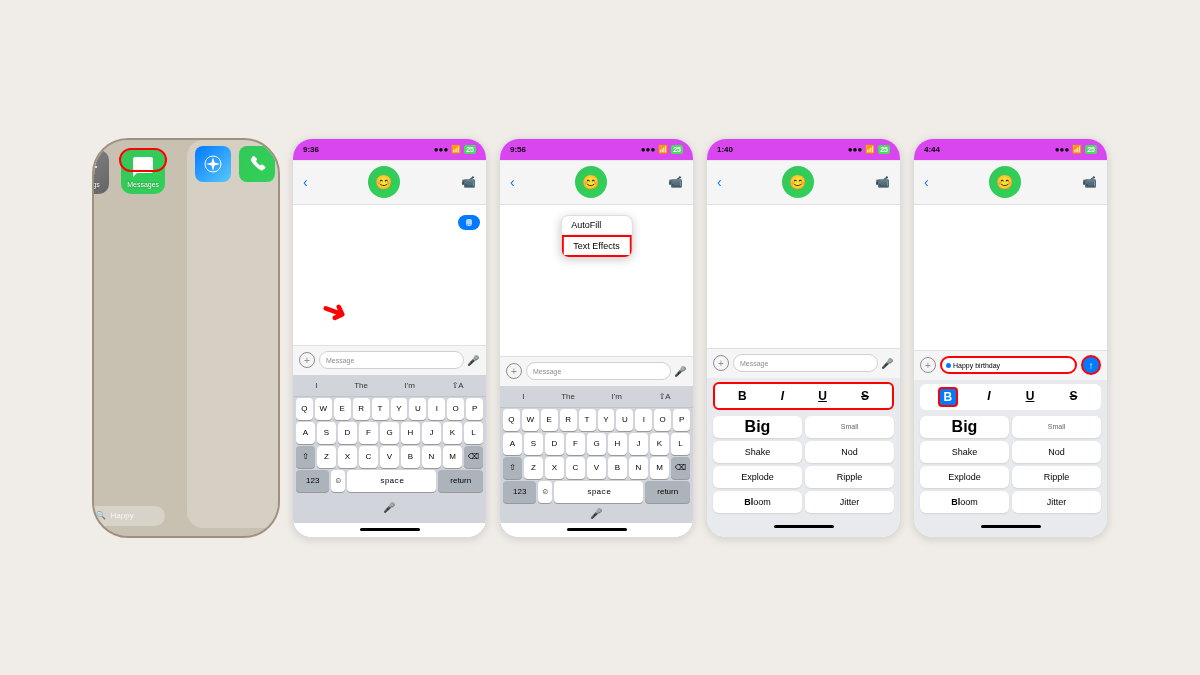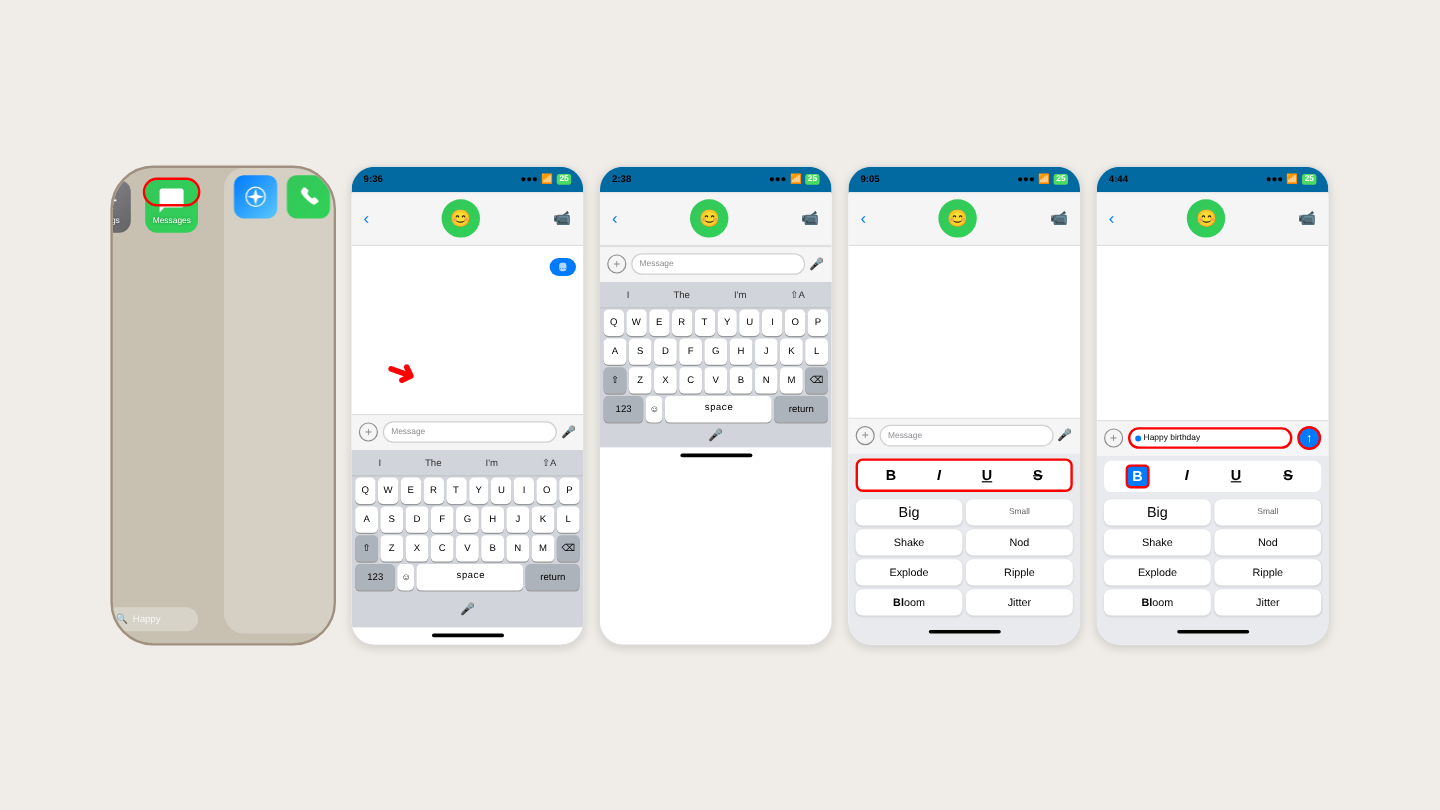--- a/index.html
+++ b/index.html
@@ -131,21 +131,21 @@
       border: 1px solid #ddd;
       overflow: hidden;
       position: relative;
       flex-shrink: 0;
       display: flex;
       flex-direction: column;
       box-shadow: 0 2px 8px rgba(0,0,0,0.12);
     }
     .step-statusbar {
       height: 22px;
-      background: #0369a1;
+      background: #d946ef;
       display: flex;
       align-items: center;
       justify-content: space-between;
       padding: 0 10px;
       font-size: 8px;
       font-weight: 600;
       border-bottom: 1px solid #e8e8e8;
       flex-shrink: 0;
     }
     .status-right {
@@ -343,21 +343,21 @@
     .effect-btn {
       background: #fff;
       border-radius: 6px;
       height: 22px;
       display: flex;
       align-items: center;
       justify-content: center;
       font-size: 9px;
       box-shadow: 0 1px 2px rgba(0,0,0,0.1);
     }
-    .effect-btn .big { font-size: 12px; font-weight: 400; }
+    .effect-btn .big { font-size: 16px; font-weight: 700; }
     .effect-btn .small { font-size: 7px; color: #666; }
 
     
     .send-btn {
       width: 20px;
       height: 20px;
       border-radius: 50%;
       background: #007aff;
       display: flex;
       align-items: center;
@@ -552,32 +552,39 @@
         <div class="home-bar"></div>
       </div>
     </div>
 
     <div style="position:absolute; bottom:210px; left:30px; color:red; font-size:30px; font-weight:bold; transform: rotate(20deg);">➜</div>
   </div>
 
   <div style="position:relative; flex-shrink:0;">
     <div class="step-screen">
       <div class="step-statusbar">
-        <span>2:38</span>
+        <span>9:56</span>
         <div class="status-right">
           <span>●●●</span>
           <span>📶</span>
           <span style="font-size:7px;background:#4cd964;color:white;padding:1px 2px;border-radius:2px;">25</span>
         </div>
       </div>
       <div class="messages-header">
         <span class="back-arrow">‹</span>
         <div class="avatar-circle">😊</div>
         <div class="header-icons">
           <span>📹</span>
+        </div>
+      </div>
+      <div class="message-area" style="position:relative;">
+
+        <div class="tooltip-popup" style="top:10px; left:50%; transform:translateX(-50%);">
+          <div class="tooltip-item">AutoFill</div>
+          <div class="tooltip-item highlighted">Text Effects</div>
         </div>
       </div>
       <div class="input-bar">
         <div class="input-plus">+</div>
         <div class="input-field">
           <span style="color:#8e8e93;">Message</span>
         </div>
         <div class="input-mic">🎤</div>
       </div>
       <div class="keyboard-area">
@@ -632,21 +639,21 @@
         </div>
       </div>
       <div class="home-indicator">
         <div class="home-bar"></div>
       </div>
     </div>
   </div>
 
   <div class="step-screen">
     <div class="step-statusbar">
-      <span>9:05</span>
+      <span>1:40</span>
       <div class="status-right">
         <span>●●●</span>
         <span>📶</span>
         <span style="font-size:7px;background:#4cd964;color:white;padding:1px 2px;border-radius:2px;">25</span>
       </div>
     </div>
     <div class="messages-header">
       <span class="back-arrow">‹</span>
       <div class="avatar-circle">😊</div>
       <div class="header-icons">

